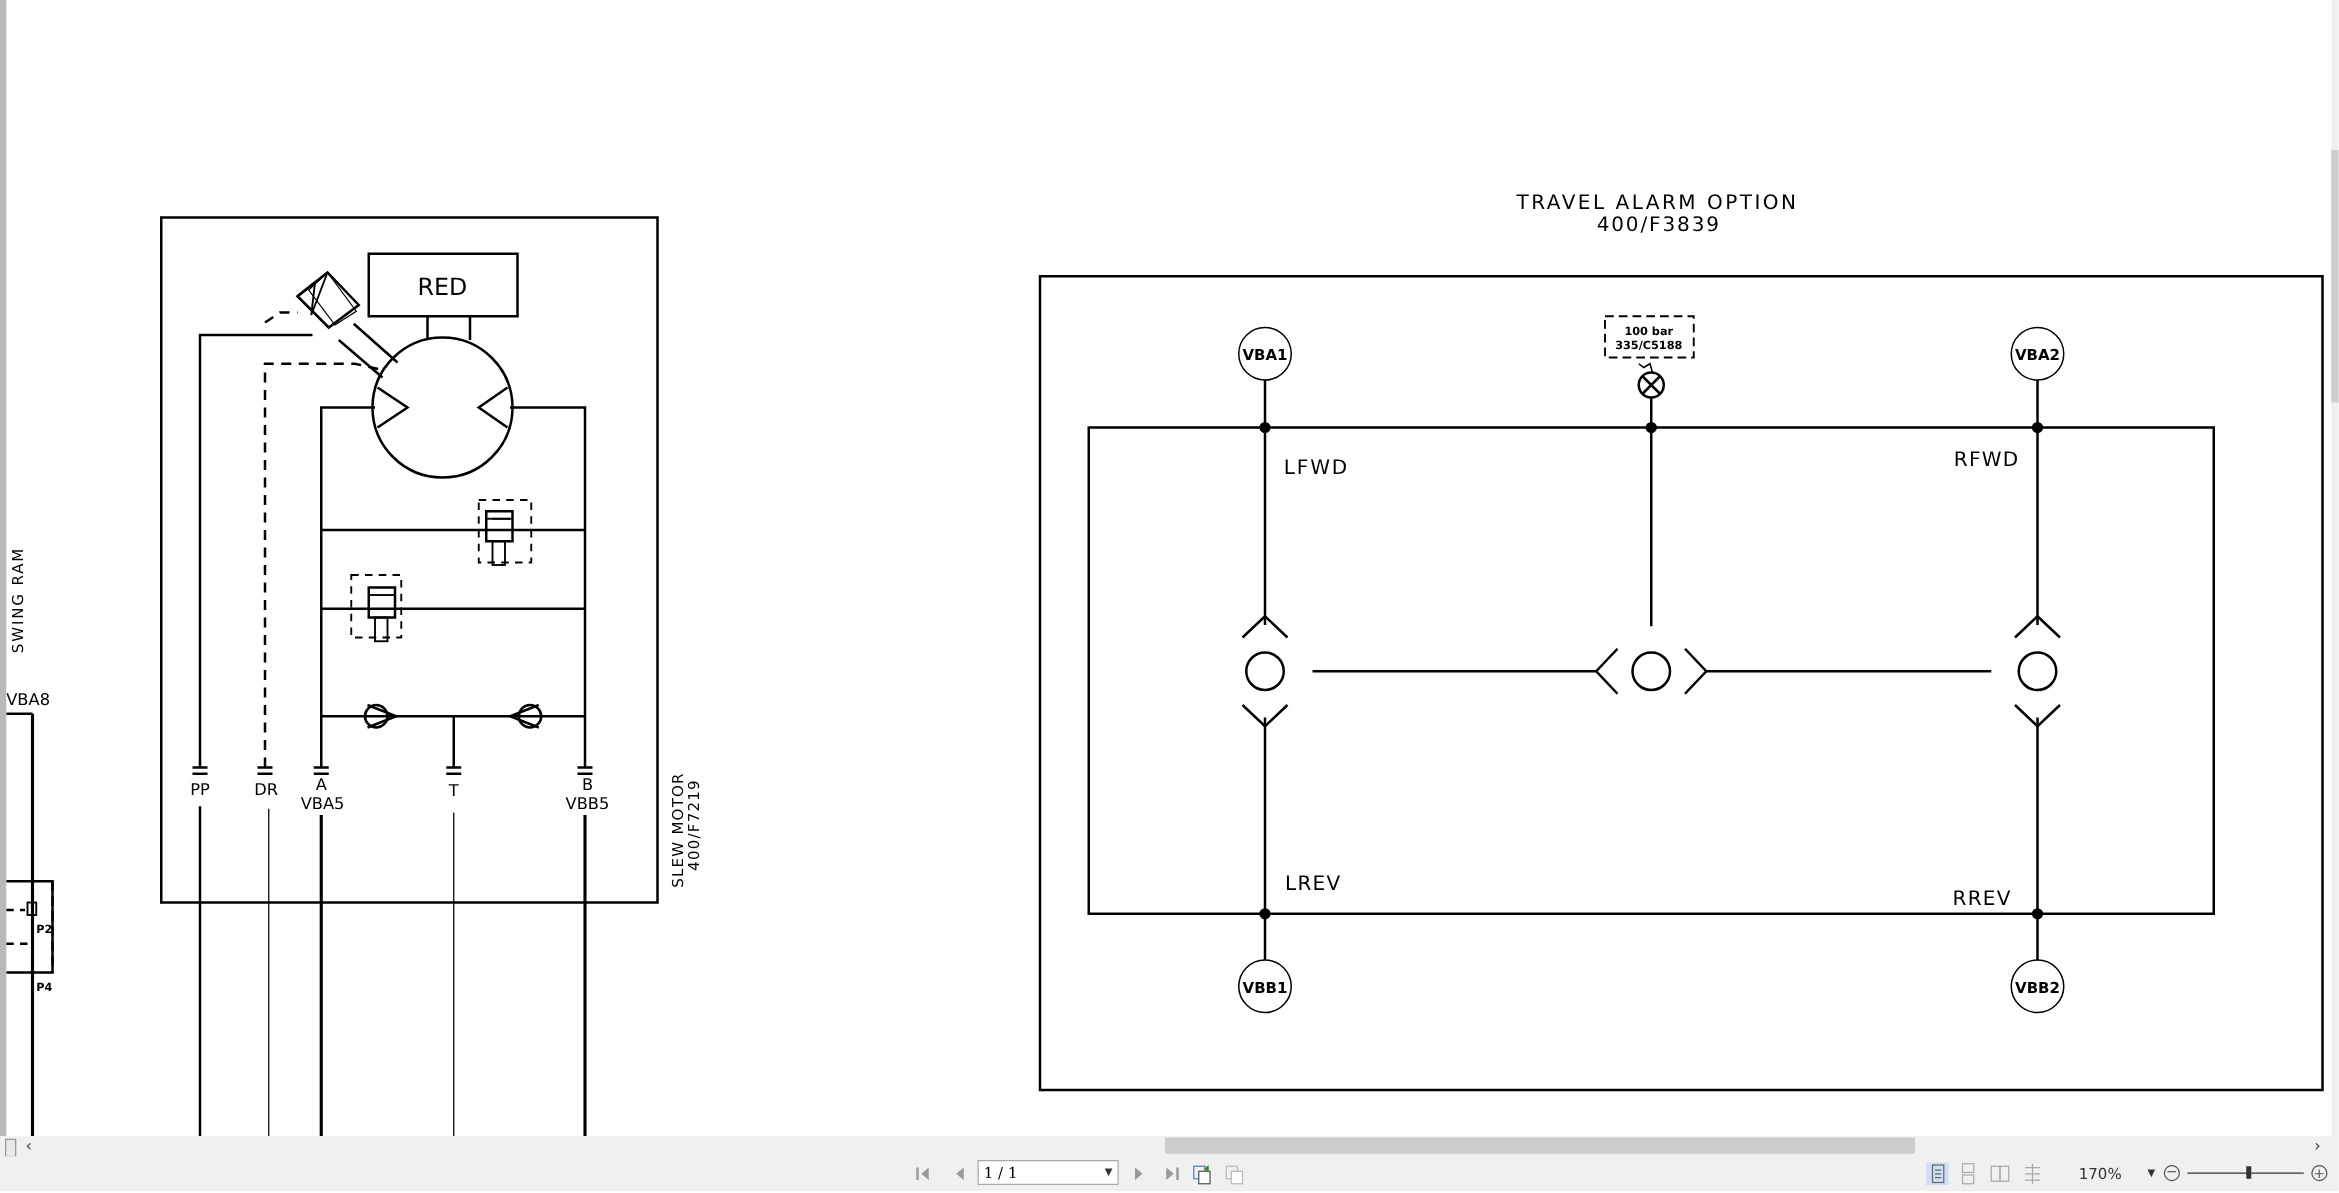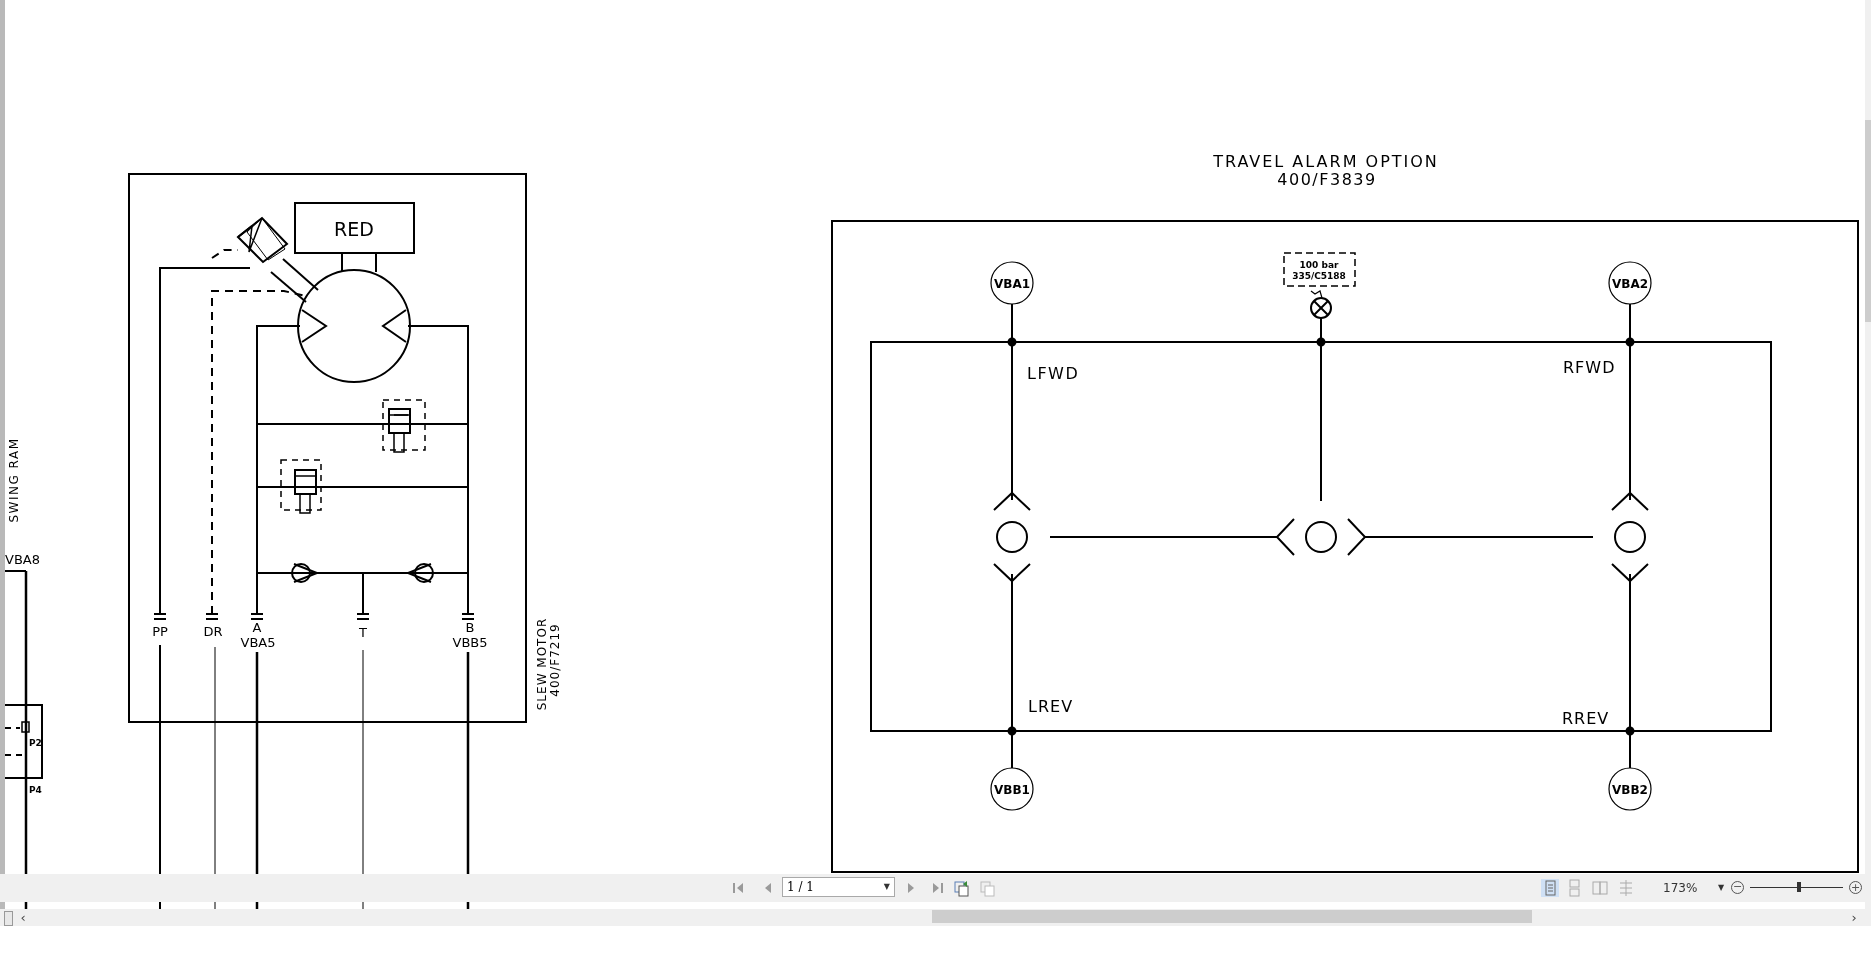--- a/index.html
+++ b/index.html
@@ -8,21 +8,21 @@
   #left-edge{position:absolute;left:0;top:0;width:5px;height:909px;background:#b9b9b9;}
   #canvas{position:absolute;left:0;top:0;}
   .cad{font-family:"DejaVu Sans",sans-serif;fill:#000;}
   #vscroll{position:absolute;right:0;top:0;width:6px;height:909px;background:#f0f0f0;}
   #vscroll .thumb{position:absolute;left:0;top:120px;width:6px;height:202px;background:#cdcdcd;}
   #hscroll{position:absolute;left:0;top:909px;width:1871px;height:17px;background:#f0f0f0;}
   #hscroll .thumb{position:absolute;left:932px;top:1px;width:600px;height:13px;background:#cdcdcd;}
   #hscroll .left-btn{position:absolute;left:16px;top:0;width:14px;height:17px;color:#444;font-size:13px;line-height:17px;text-align:center;cursor:pointer;}
   #hscroll .right-btn{position:absolute;right:10px;top:0;width:14px;height:17px;color:#444;font-size:13px;line-height:17px;text-align:center;cursor:pointer;}
   #hscroll .corner{position:absolute;left:4px;top:2px;width:7px;height:13px;border:1px solid #999;background:#e8e8e8;}
-  #toolbar{position:absolute;left:0;top:874px;width:1871px;height:28px;background:#f0f0f0;}
+  #toolbar{position:absolute;left:0;top:925px;width:1871px;height:28px;background:#f0f0f0;}
   .tb-btn{position:absolute;top:4px;height:20px;color:#9a9a9a;font-size:13px;line-height:20px;text-align:center;cursor:pointer;}
   #page-box{position:absolute;left:782px;top:3px;width:113px;height:20px;background:#fff;border:1px solid #a9a9a9;box-sizing:border-box;font-size:12px;line-height:18px;padding-left:4px;color:#000;font-family:"DejaVu Serif",serif;}
   #page-box .dd{position:absolute;right:4px;top:0;font-size:8px;color:#333;}
   .view-btn{position:absolute;top:5px;width:18px;height:18px;box-sizing:border-box;}
   .view-btn.active{background:#cfe0f5;}
   #zoom-label{position:absolute;left:1663px;top:4px;font-size:12px;line-height:20px;color:#333;}
   #zoom-dd{position:absolute;left:1718px;top:4px;font-size:8px;line-height:20px;color:#333;}
   #zoom-out{position:absolute;left:1731px;top:7px;width:13px;height:13px;border:1px solid #555;border-radius:50%;box-sizing:border-box;font-size:11px;line-height:10px;text-align:center;color:#555;}
   #zoom-in{position:absolute;left:1849px;top:7px;width:13px;height:13px;border:1px solid #555;border-radius:50%;box-sizing:border-box;font-size:11px;line-height:11px;text-align:center;color:#555;}
   #zoom-track{position:absolute;left:1750px;top:13px;width:93px;height:1px;background:#333;}
@@ -267,19 +267,19 @@
   </div>
   <div class="view-btn" style="left:1617px;">
     <svg width="18" height="18">
         <line x1="9" y1="1" x2="9" y2="17" stroke="#aaa"></line>
         <line x1="3" y1="4" x2="15" y2="4" stroke="#aaa"></line>
         <line x1="3" y1="9" x2="15" y2="9" stroke="#aaa"></line>
         <line x1="3" y1="14" x2="15" y2="14" stroke="#aaa"></line>
       </svg>
   </div>
 
-  <div id="zoom-label">173%</div>
+  <div id="zoom-label">170%</div>
   <div id="zoom-dd">▼</div>
   <div id="zoom-out">−</div>
   <div id="zoom-track"></div>
   <div id="zoom-thumb"></div>
   <div id="zoom-in">+</div>
 </div>
 
 </body></html>

